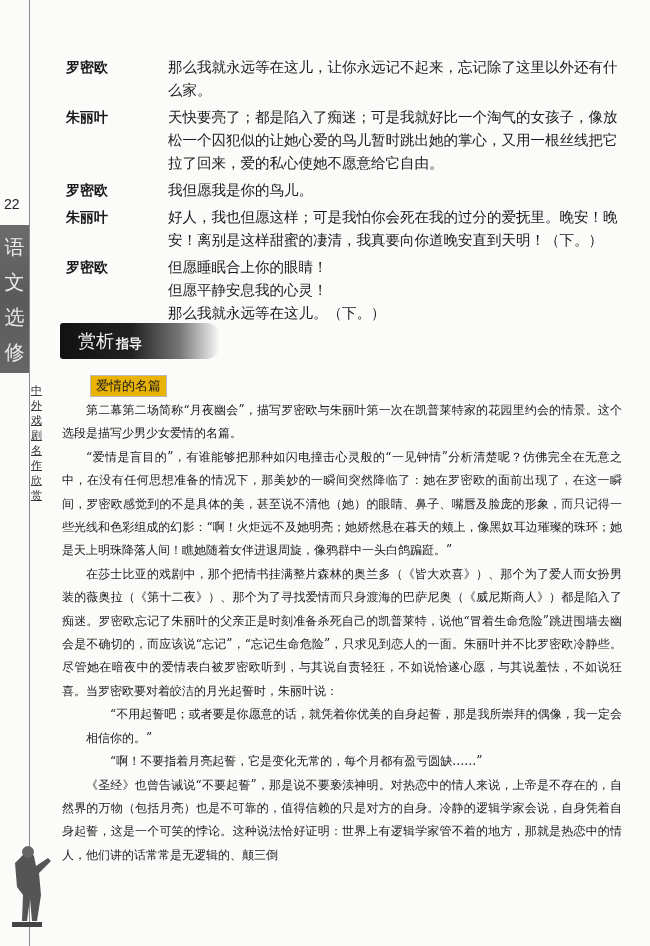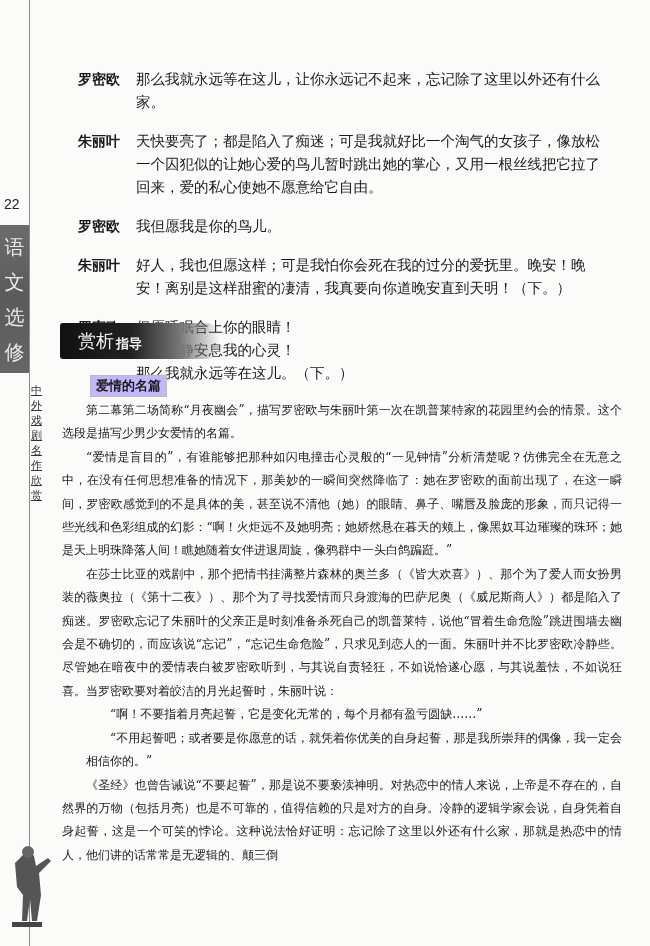--- a/index.html
+++ b/index.html
@@ -24,35 +24,35 @@
   }
   .side-block span { color: #eaeaea; font-size: 20px; line-height: 1; }
   .side-sub {
     position: absolute; left: 24px; top: 383px; width: 18px;
     font-size: 11px; line-height: 15px; color: #333; text-align: right; text-decoration: underline;
   }
   .figure {
     position: absolute; left: 4px; top: 840px; width: 50px; height: 90px;
   }
   .content { position: absolute; left: 62px; top: 52px; width: 560px; }
-  .dlg { display: flex; font-size: 14.5px; line-height: 23px; margin: 16px; }
+  .dlg { display: flex; font-size: 14.5px; line-height: 23px; margin: 4px; gap: 44px; }
   .speaker { font-family: "DejaVu Sans", "Liberation Sans", sans-serif; font-weight: bold; width: 58px; flex: none; font-size: 14px; }
   .speech { flex: 1; }
   .banner {
     position: absolute; left: 60px; top: 323px; width: 160px; height: 36px;
     background: linear-gradient(90deg, #111 0%, #222 45%, #777 75%, rgba(200,200,200,0) 100%);
     border-radius: 3px 14px 14px 3px;
     color: #f3f3f3; display: flex; align-items: center; padding-left: 18px; box-sizing: border-box;
   }
   .banner .big { font-size: 18px; }
   .banner .small { font-size: 13px; margin-left: 2px; margin-top: 6px; font-family: "DejaVu Sans", sans-serif; font-weight: bold; }
   .subhead {
     position: absolute; left: 90px; top: 375px; padding: 1px 5px;
-    background: #c4b5fd; border: 1px solid #bbb;
-    font-family: "DejaVu Sans", sans-serif; font-weight: bold; font-size: 13px;
+    background: #eab308; border: 1px solid #bbb;
+    font-family: "DejaVu Sans", sans-serif; font-weight: normal; font-size: 13px;
   }
   .body-text { position: absolute; left: 62px; top: 399px; width: 560px; font-size: 12px; line-height: 23.4px; text-align: justify; }
   .body-text p { margin: 0; text-indent: 2em; }
   .body-text p.quote { padding-left: 2em; text-indent: 2em; }
 </style>
 </head>
 <body>
 
 <div class="margin-line"></div>
 <div class="page-number">22</div>
@@ -100,16 +100,16 @@
 <div class="banner">
   <span class="big">赏析</span>
   <span class="small">指导</span>
 </div>
 <div class="subhead">爱情的名篇</div>
 
 <div class="body-text">
   <p>第二幕第二场简称“月夜幽会”，描写罗密欧与朱丽叶第一次在凯普莱特家的花园里约会的情景。这个选段是描写少男少女爱情的名篇。</p>
   <p>“爱情是盲目的”，有谁能够把那种如闪电撞击心灵般的“一见钟情”分析清楚呢？仿佛完全在无意之中，在没有任何思想准备的情况下，那美妙的一瞬间突然降临了：她在罗密欧的面前出现了，在这一瞬间，罗密欧感觉到的不是具体的美，甚至说不清他（她）的眼睛、鼻子、嘴唇及脸庞的形象，而只记得一些光线和色彩组成的幻影：“啊！火炬远不及她明亮；她娇然悬在暮天的颊上，像黑奴耳边璀璨的珠环；她是天上明珠降落人间！瞧她随着女伴进退周旋，像鸦群中一头白鸽蹁跹。”</p>
   <p>在莎士比亚的戏剧中，那个把情书挂满整片森林的奥兰多（《皆大欢喜》）、那个为了爱人而女扮男装的薇奥拉（《第十二夜》）、那个为了寻找爱情而只身渡海的巴萨尼奥（《威尼斯商人》）都是陷入了痴迷。罗密欧忘记了朱丽叶的父亲正是时刻准备杀死自己的凯普莱特，说他“冒着生命危险”跳进围墙去幽会是不确切的，而应该说“忘记”，“忘记生命危险”，只求见到恋人的一面。朱丽叶并不比罗密欧冷静些。尽管她在暗夜中的爱情表白被罗密欧听到，与其说自责轻狂，不如说恰遂心愿，与其说羞怯，不如说狂喜。当罗密欧要对着皎洁的月光起誓时，朱丽叶说：</p>
+  <p class="quote">“不用起誓吧；或者要是你愿意的话，就凭着你优美的自身起誓，那是我所崇拜的偶像，我一定会相信你的。”</p>
   <p class="quote">“啊！不要指着月亮起誓，它是变化无常的，每个月都有盈亏圆缺……”</p>
-  <p class="quote">“不用起誓吧；或者要是你愿意的话，就凭着你优美的自身起誓，那是我所崇拜的偶像，我一定会相信你的。”</p>
-  <p>《圣经》也曾告诫说“不要起誓”，那是说不要亵渎神明。对热恋中的情人来说，上帝是不存在的，自然界的万物（包括月亮）也是不可靠的，值得信赖的只是对方的自身。冷静的逻辑学家会说，自身凭着自身起誓，这是一个可笑的悖论。这种说法恰好证明：忘记除了这里以外还有什么家，那就是热恋中的情人，他们讲的话常常是无逻辑的、颠三倒</p>
+  <p>《圣经》也曾告诫说“不要起誓”，那是说不要亵渎神明。对热恋中的情人来说，上帝是不存在的，自然界的万物（包括月亮）也是不可靠的，值得信赖的只是对方的自身。冷静的逻辑学家会说，自身凭着自身起誓，这是一个可笑的悖论。这种说法恰好证明：世界上有逻辑学家管不着的地方，那就是热恋中的情人，他们讲的话常常是无逻辑的、颠三倒</p>
 </div>
 
 </body></html>

